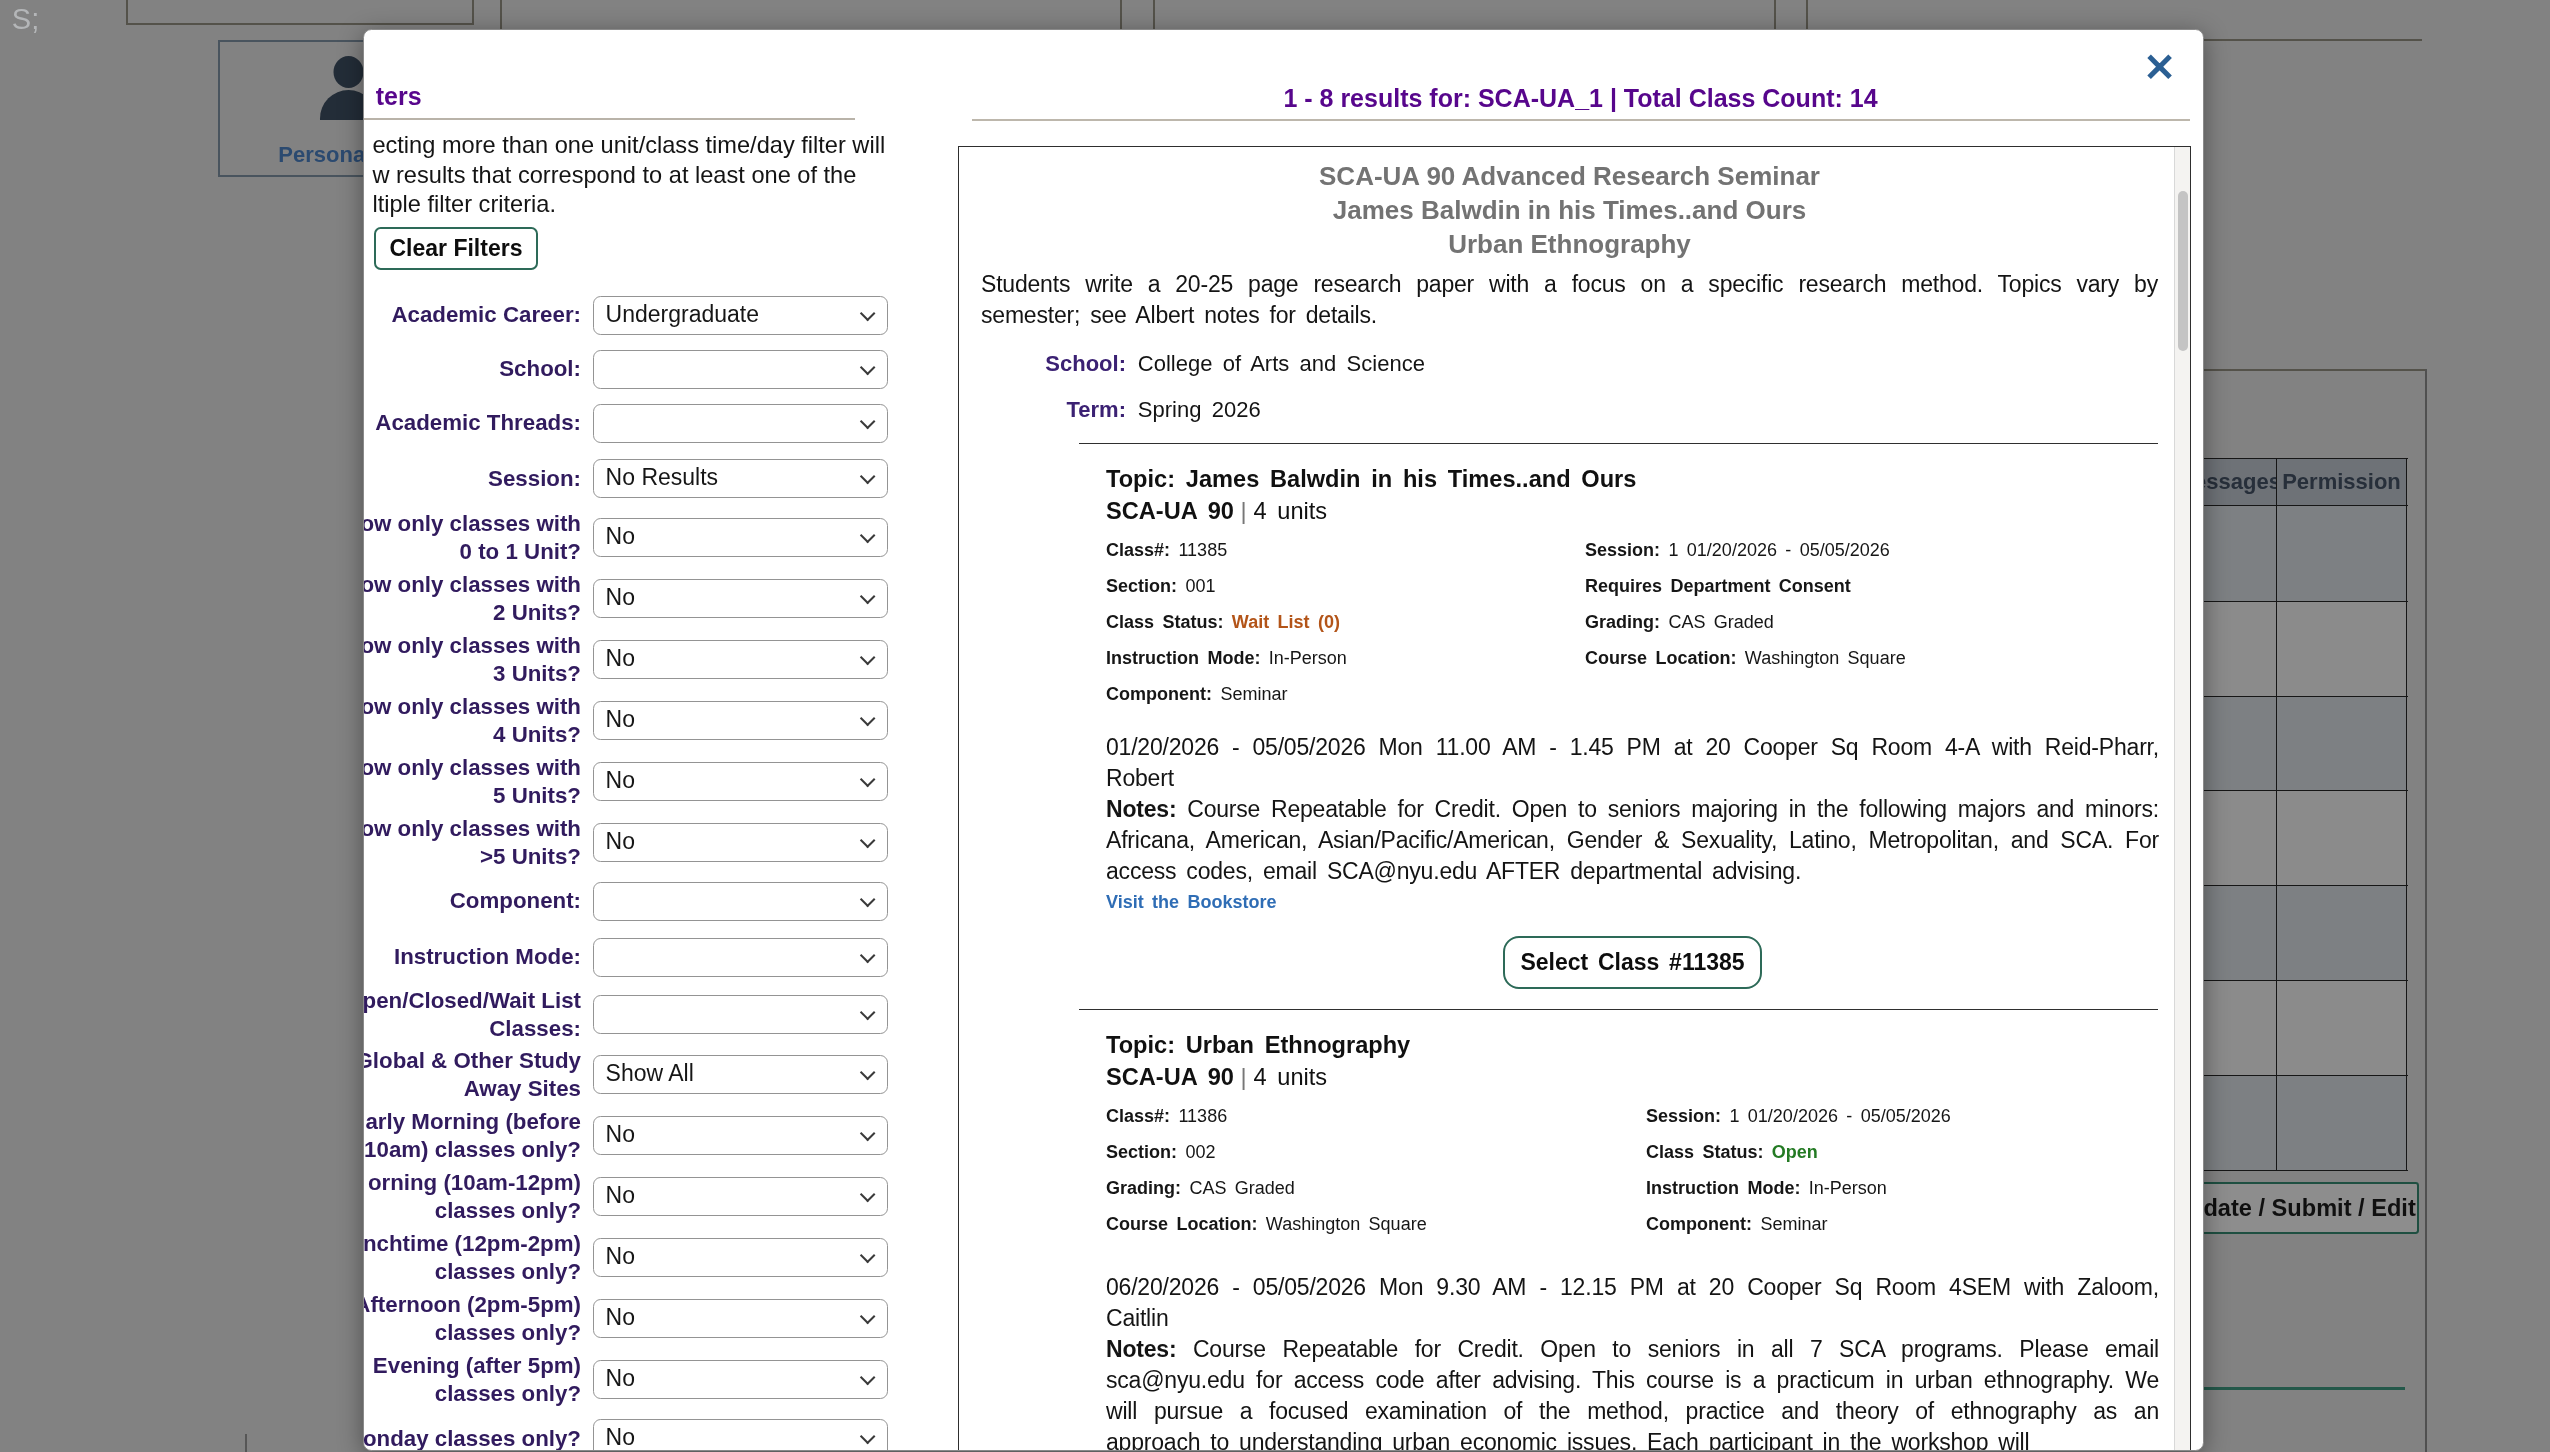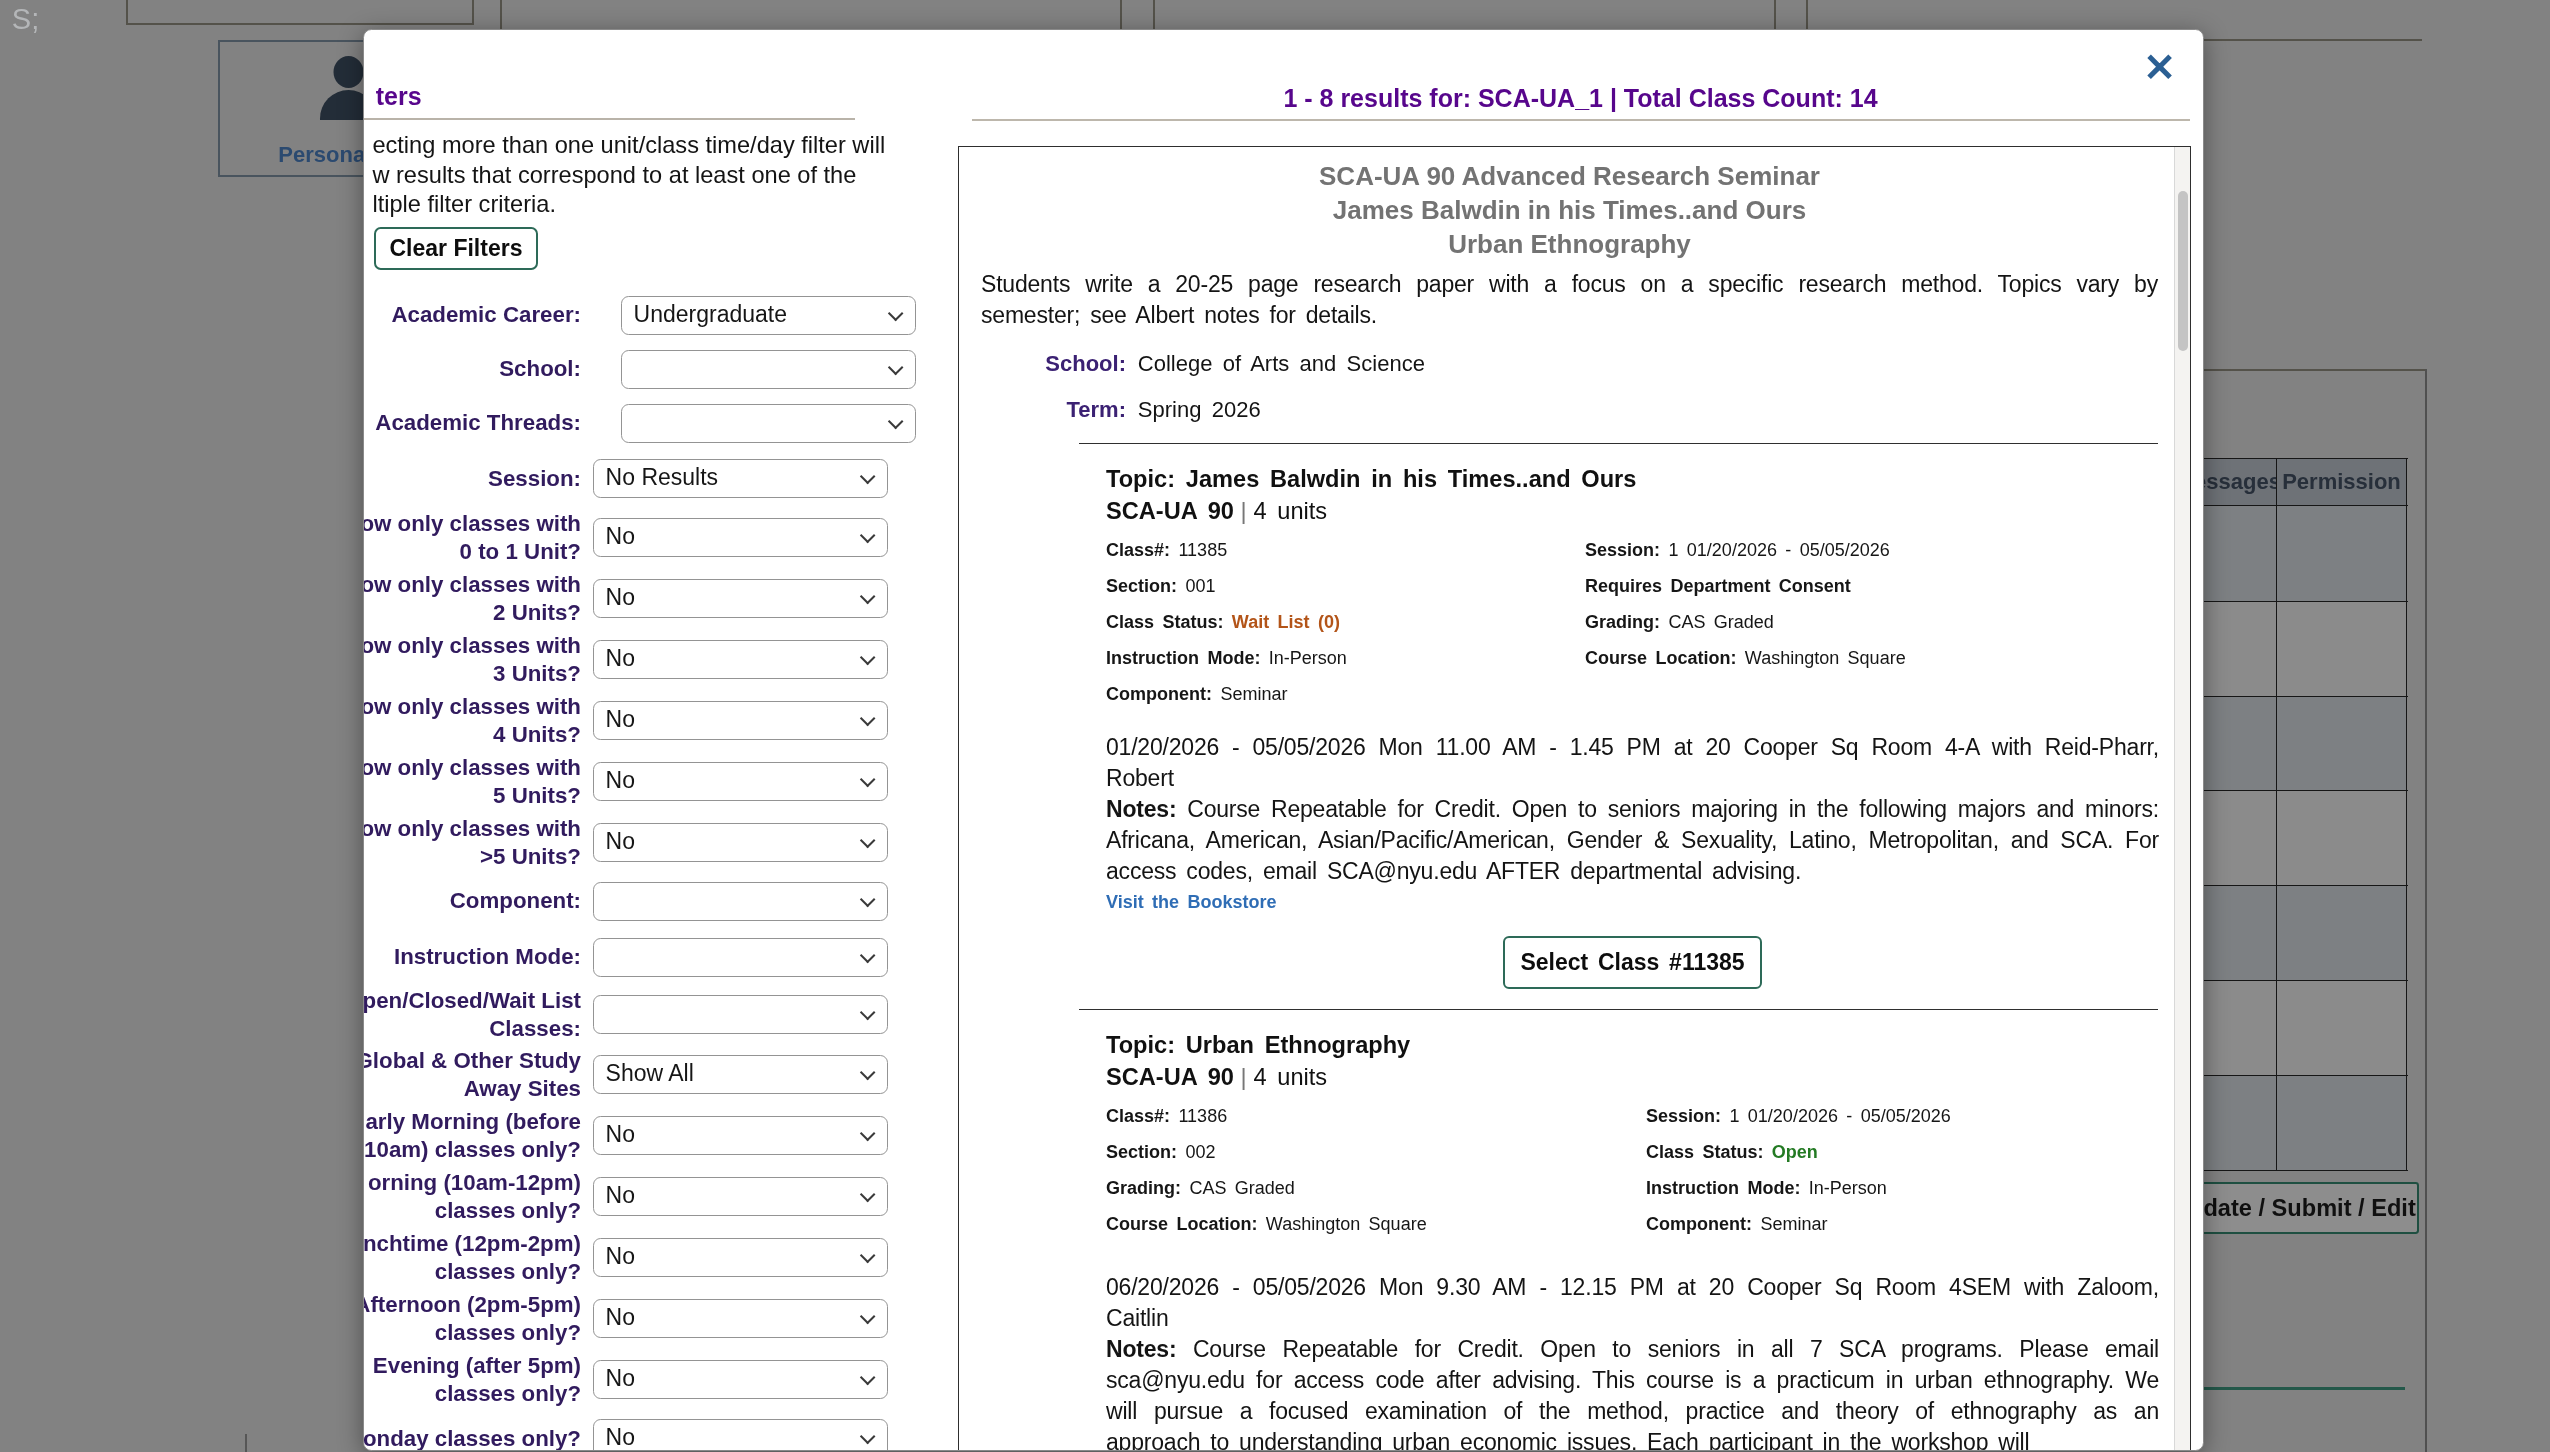--- a/index.html
+++ b/index.html
@@ -38,21 +38,21 @@
 
   
   #filter-pane{position:absolute;left:0;top:0;width:567px;bottom:0;}
   #filter-heading{position:absolute;left:11.8px;top:52px;font-size:25px;font-weight:bold;color:#57068c;}
   #filter-hr{position:absolute;left:-8.4px;top:88px;width:499px;height:1.7px;background:#b9b3a9;}
   #filter-intro{position:absolute;left:8.4px;top:101px;font-size:23.6px;line-height:29.5px;color:#141414;white-space:pre;}
   #clear-filters{position:absolute;left:10px;top:197px;background:#fff;border:2.5px solid #2d6a58;border-radius:6.7px;
                  font-weight:bold;font-size:23px;color:#0d0d0d;padding:5.9px 13.5px;cursor:pointer;font-family:inherit;}
   #filter-rows{position:absolute;left:0;top:258px;right:0;}
   .frow{display:flex;align-items:center;}
-  .h64{height:54px;gap:28px;} .h66{height:56px;} .h68{height:57px;} .h70{height:59px;} .h72{height:61px;}
+  .h64{height:54px;} .h66{height:56px;} .h68{height:57px;} .h70{height:59px;} .h72{height:61px;}
   .flabel{flex:none;width:263px;margin-left:-46px;margin-right:11.8px;text-align:right;
           font-weight:bold;font-size:22.3px;line-height:28px;color:#311b5e;white-space:pre;}
   .dd{position:relative;flex:none;width:295px;height:39px;background:#fff;border:1.7px solid #949494;border-radius:7.6px;box-sizing:border-box;cursor:pointer;}
   .dd .val{display:block;padding-left:11.8px;line-height:35px;font-size:23px;color:#161616;white-space:nowrap;overflow:hidden;}
   .chev{position:absolute;right:13.5px;top:11px;width:9.3px;height:9.3px;
         border-right:2.1px solid #3a3a3a;border-bottom:2.1px solid #3a3a3a;transform:rotate(45deg);}
 
   
   #results-pane{position:absolute;left:594px;top:0;right:0;bottom:0;}
   #results-header-clip{position:absolute;left:0;right:0;top:56px;height:32px;overflow:hidden;text-align:center;}
@@ -83,21 +83,21 @@
   .drow{font-size:18px;line-height:36px;white-space:nowrap;word-spacing:3.4px;}
   .dlabel{font-weight:bold;color:#161616;margin-right:8.4px;}
   .dval{color:#161616;}
   .status-waitlist{font-weight:bold;color:#b35418;}
   .status-open{font-weight:bold;color:#237a23;}
   .meeting{margin-top:20px;}
   .m2{margin-top:30px;}
   .notes .nlabel{font-weight:bold;}
   .bookstore-link{font-size:18px;line-height:31px;font-weight:bold;color:#2f6db5;cursor:pointer;word-spacing:3.4px;}
   .btn-row{margin-top:18.6px;text-align:center;}
-  .select-btn{background:#fff;border:2.5px solid #2d6a58;border-radius:6px;font-weight:bold;font-size:23px;color:#0d0d0d;
+  .select-btn{background:#fff;border:2.5px solid #2d6a58;border-radius:16px;font-weight:bold;font-size:23px;color:#0d0d0d;
               padding:11px 15px;min-width:250px;cursor:pointer;font-family:inherit;word-spacing:3.4px;}
 </style>
 </head>
 <body>
 
 <div id="stage">
 
   <div id="corner-s" class="bg-el">S;</div>
 
   <div class="bg-line" style="left:126px;top:0;width:1.7px;height:23px;"></div>

